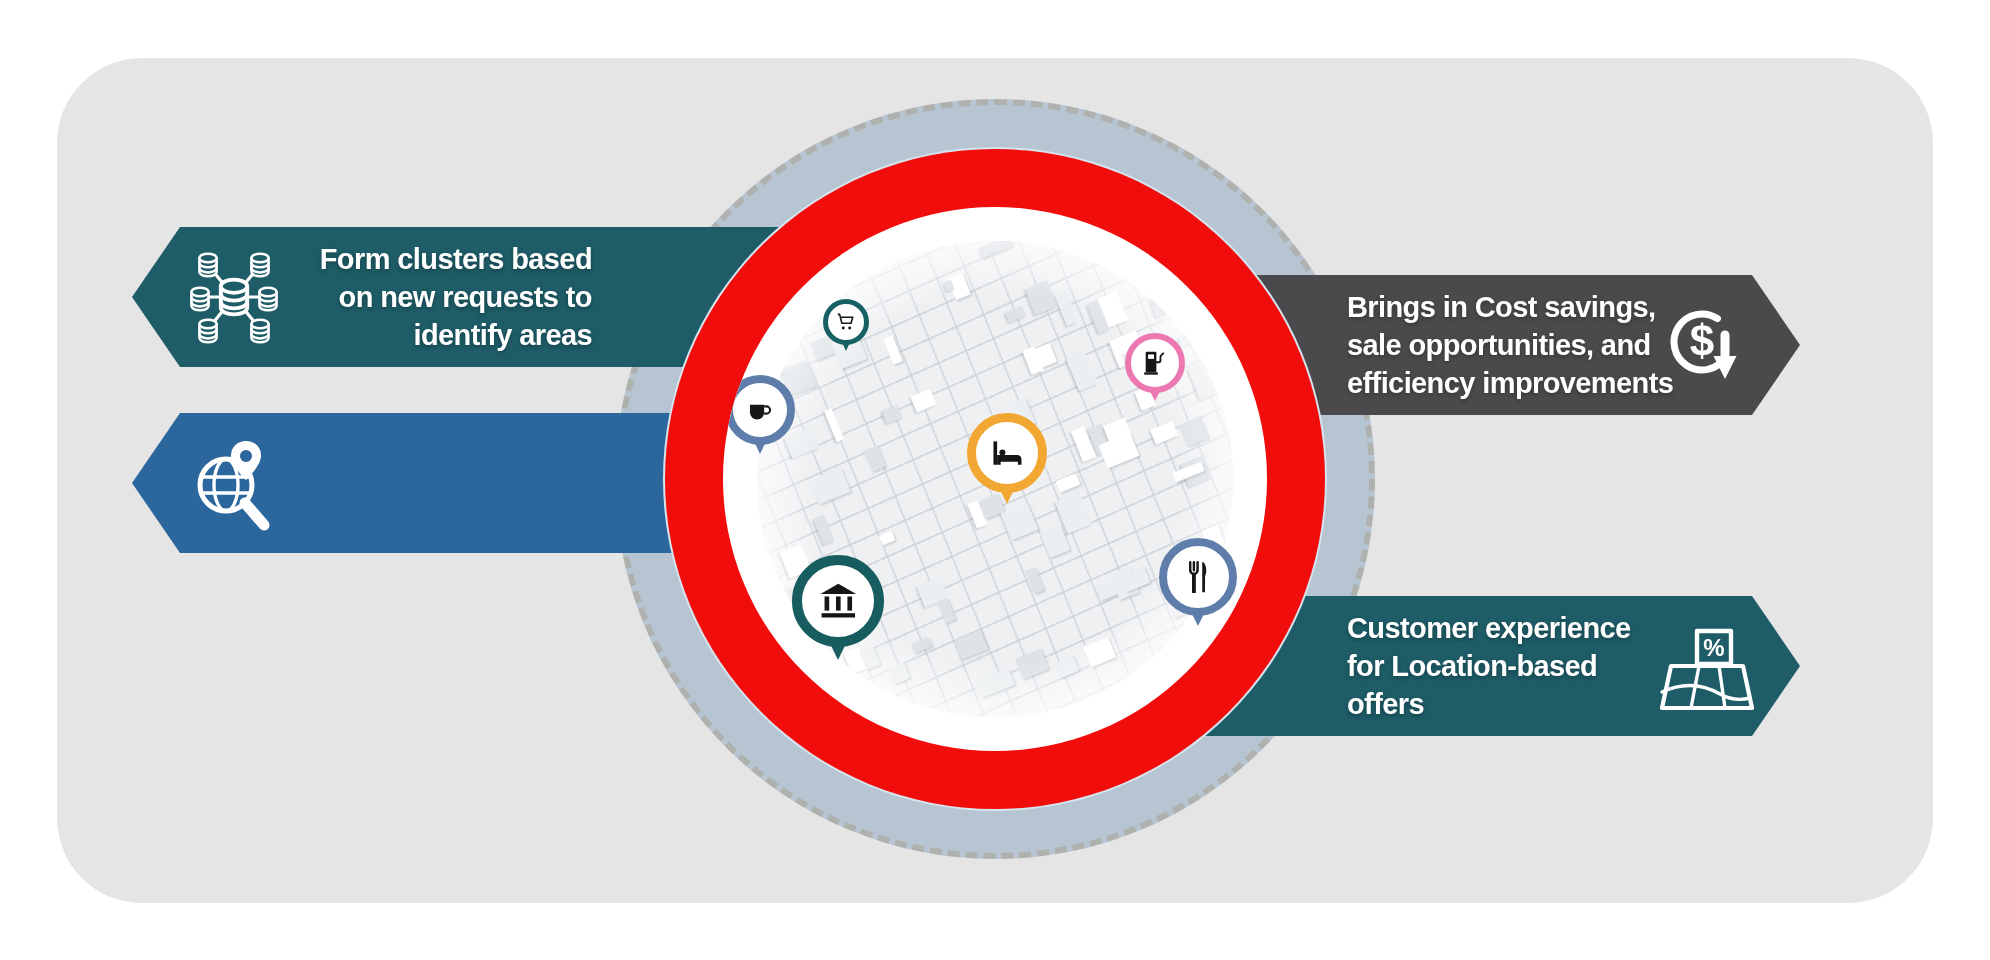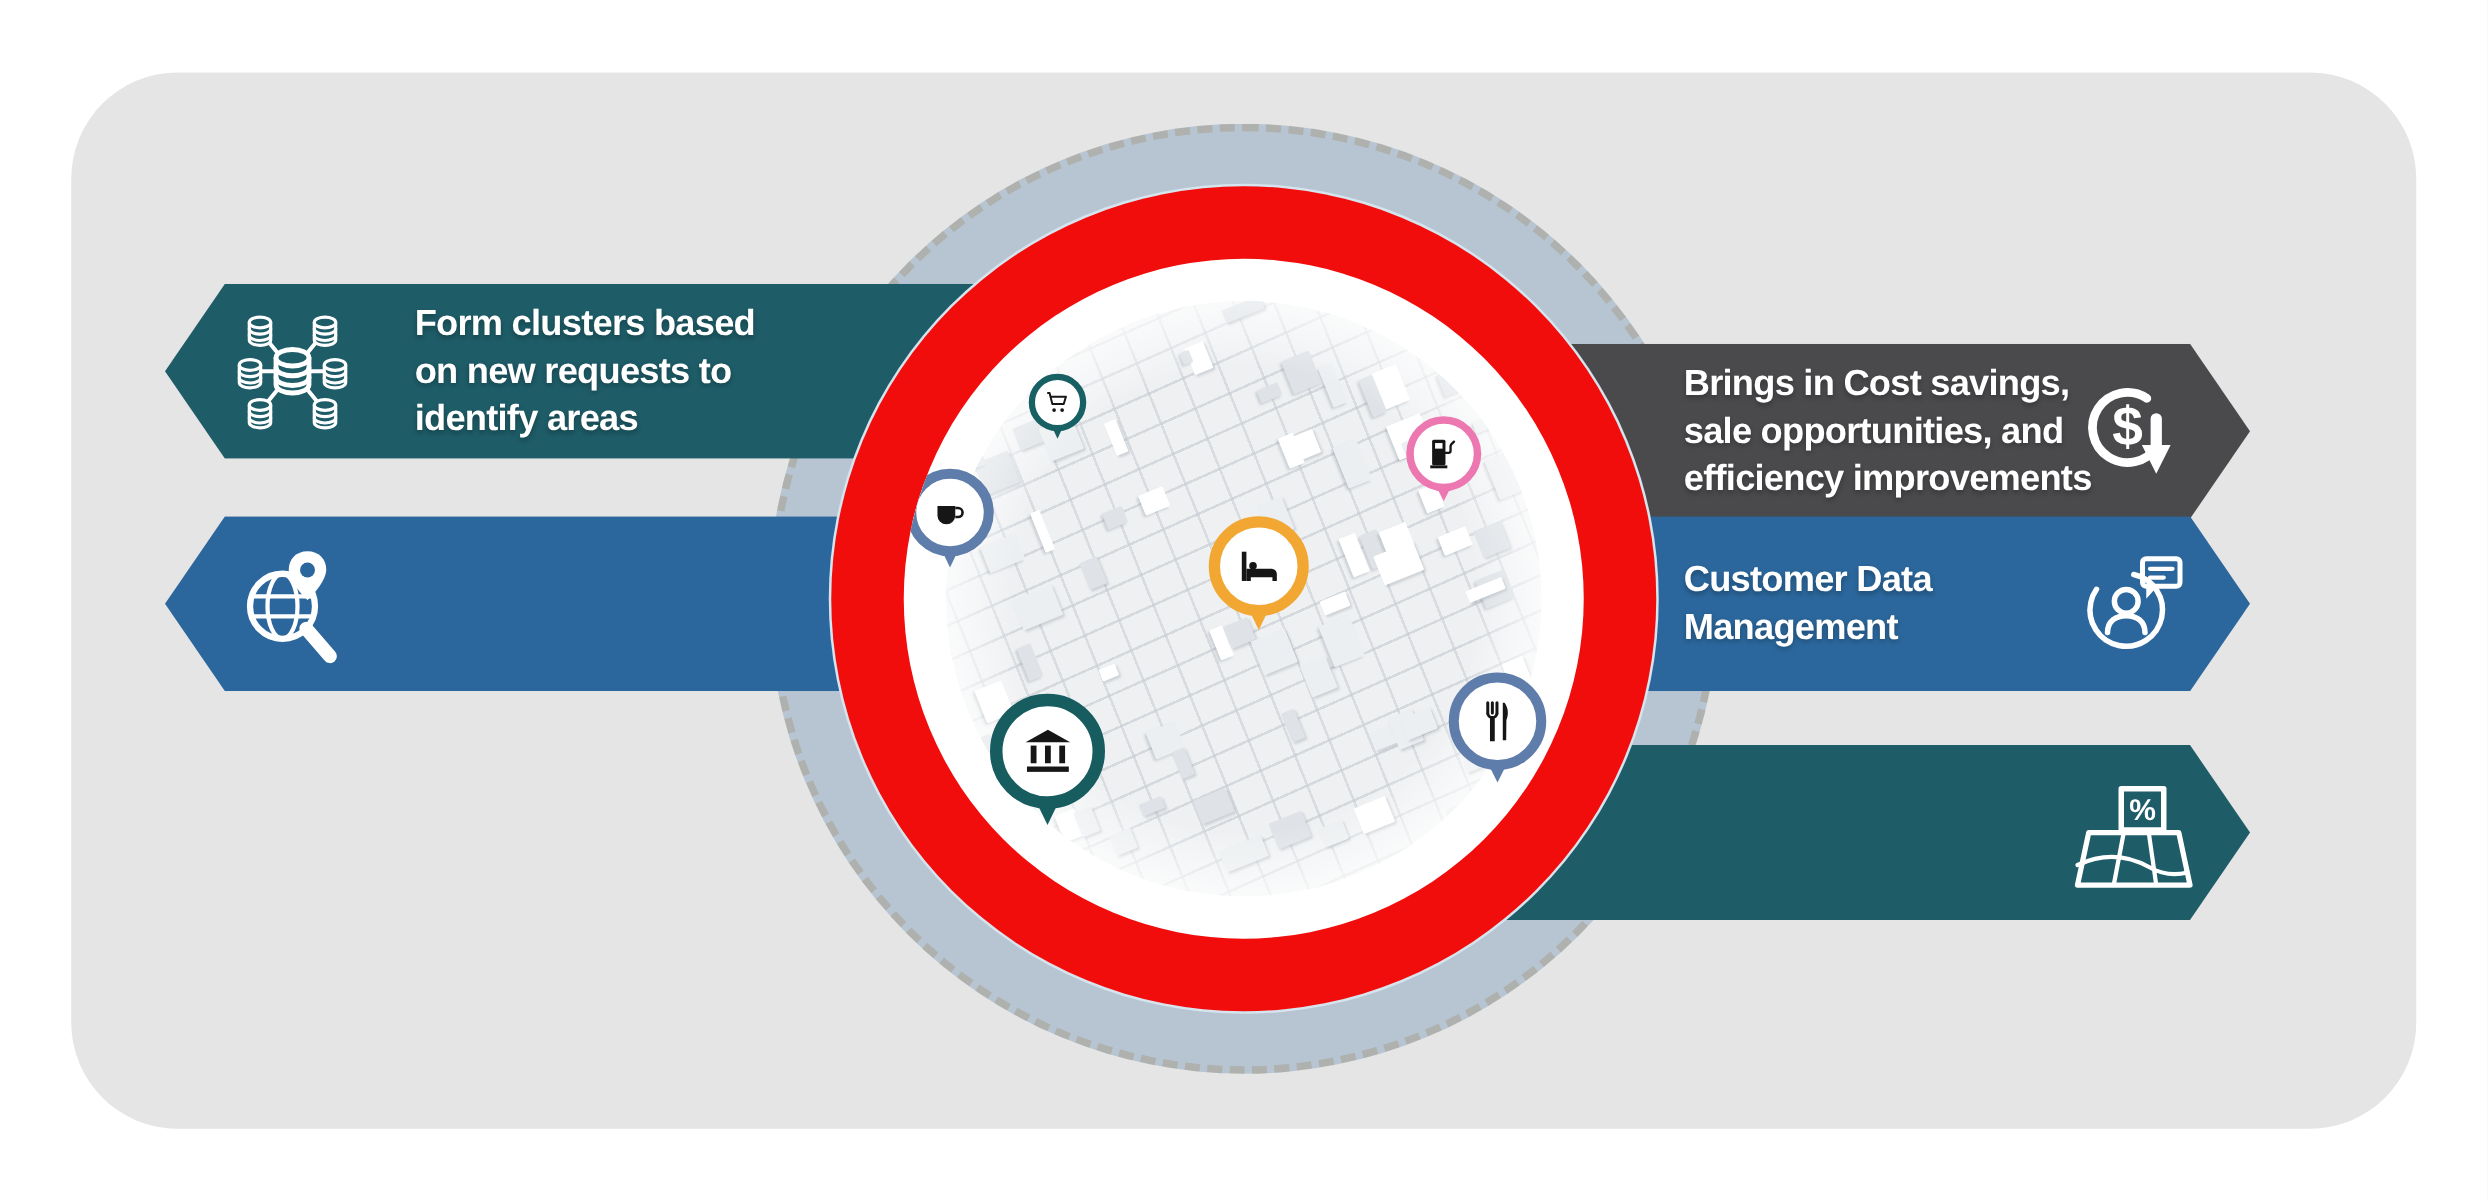--- a/index.html
+++ b/index.html
@@ -42,21 +42,21 @@
       clip-path:polygon(48px 0, 100% 0, 100% 100%, 48px 100%, 0 50%);}
   .banner.right{left:988px;width:812px;
       clip-path:polygon(0 0, calc(100% - 48px) 0, 100% 50%, calc(100% - 48px) 100%, 0 100%);}
   .b-icon{position:absolute;top:0;bottom:0;display:flex;align-items:center;justify-content:center;}
   .banner.left  .b-icon{left:48px;width:108px;}
   .banner.right .b-icon{right:42px;width:102px;}
   .b-icon svg{width:100px;height:104px;stroke:#fff;fill:none;stroke-linecap:round;stroke-linejoin:round;}
   .b-text{position:absolute;top:0;bottom:0;display:flex;align-items:center;white-space:pre;
           color:#fff;font-weight:700;font-size:29px;line-height:38px;letter-spacing:-0.6px;
           text-shadow:0 2px 4px rgba(0,0,0,.28);}
-  .banner.left  .b-text{left:140px;width:332px;justify-content:flex-end;}
+  .banner.left  .b-text{left:128px;width:332px;justify-content:flex-end;text-align:right;}
   .banner.right .b-text{left:359px;width:350px;justify-content:flex-start;text-align:left;}
 </style>
 </head>
 <body>
 
 <div class="stage">
   <div class="card" style="background: rgb(229, 229, 230);"></div>
 
   <div class="outer-ring" style="background: rgb(183, 197, 210); border-color: rgb(174, 177, 174);"></div>
 
@@ -106,36 +106,25 @@
     <div class="b-icon">
       <svg viewBox="0 0 100 100" stroke-width="7">
         <circle cx="45" cy="47" r="28" stroke-dasharray="132 44" transform="rotate(33 45 47)"></circle>
         <text x="45" y="61" font-size="44" font-weight="bold" fill="#fff" stroke="none" text-anchor="middle">$</text>
         <path d="M68 40 V62" stroke-width="9"></path>
         <path d="M56.5 61 h23 L68 84 Z" fill="#fff" stroke="none"></path>
       </svg>
     </div>
   </div>
 
-  <div class="banner right" style="top: 413px; --bn: #2b679c;">
-    <div class="b-text">Customer Data
-Management</div>
-    <div class="b-icon">
-      <svg viewBox="0 0 100 100" stroke-width="4.4">
-        <circle cx="44" cy="55" r="29" stroke-dasharray="148 34" transform="rotate(-78 44 55)"></circle>
-        <circle cx="44" cy="48" r="9.5"></circle>
-        <path d="M29 73 c0 -9 6.5 -13.5 15 -13.5 s15 4.5 15 13.5"></path>
-        <rect x="57" y="14" width="30" height="22" rx="3" stroke-width="4"></rect>
-        <path d="M63 22 h18 M63 29 h11" stroke-width="3.4"></path>
-        <path d="M60 36 h9 l-9 10 Z" fill="#fff" stroke="none"></path>
-      </svg>
-    </div>
-  </div>
 
   <div class="banner right" style="top: 596px; --bn: #1e5c67;">
+    <div class="b-text">Customer experience
+for Location-based
+offers</div>
     <div class="b-icon">
       <svg viewBox="0 0 100 100" stroke-width="4.2">
         <path d="M14 50 H86 L95 92 H5 Z"></path>
         <path d="M34 92 L42 50 M68 92 L62 50 M5 76 q30 -14 58 2 q14 8 30 4" stroke-width="3.4"></path>
         <rect x="40" y="15" width="34" height="33" fill="var(--bn)" stroke="#fff" stroke-width="4.4"></rect>
         <text x="57" y="40" font-size="24" font-weight="bold" fill="#fff" stroke="none" text-anchor="middle">%</text>
       </svg>
     </div>
   </div>
 

